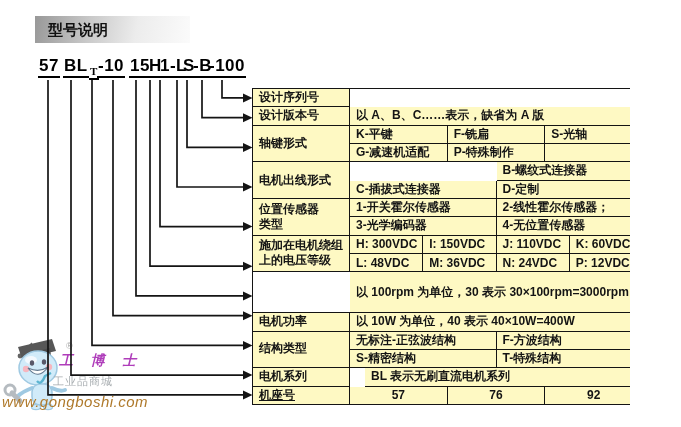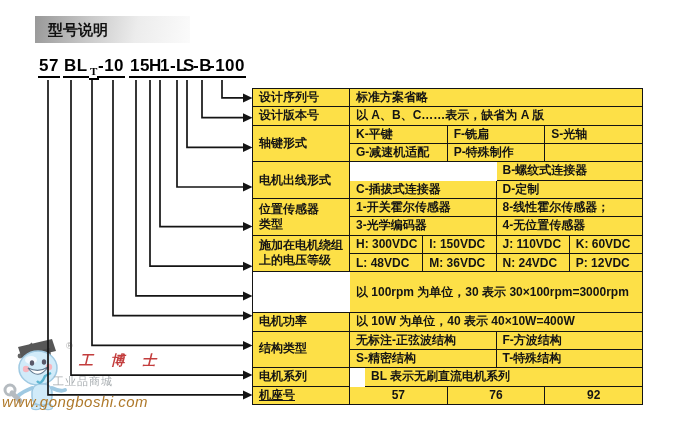--- a/index.html
+++ b/index.html
@@ -1,17 +1,17 @@
 <!DOCTYPE html>
 <html><head>
 <meta charset="utf-8">
 <style>
   * { margin:0; padding:0; box-sizing:border-box; }
   body { background:#ffffff; font-family:"Liberation Sans","DejaVu Sans",sans-serif; }
-  .page { position:relative; width:681px; height:427px; background:#ffffff; overflow:hidden; }
+  .page { position:relative; width:630px; height:427px; background:#ffffff; overflow:hidden; }
 
   
   .banner {
     position:absolute; left:35px; top:16px; width:155px; height:27px;
     background:linear-gradient(100deg,#989898 0%,#c9c9c9 35%,#ececec 65%,#fbfbfb 100%);
     line-height:27px; padding-left:13px;
     font-size:15px; font-weight:bold; color:#111;
   }
 
   
@@ -34,30 +34,30 @@
     position:absolute; left:252px; top:88px; width:391px; height:317px;
     display:grid; grid-template-columns:97px repeat(12,1fr);
     grid-template-rows:repeat(16,1fr);
     border-top:1.5px solid #141414; border-left:1.5px solid #141414;
     background:#fff; z-index:2;
     font-size:12px; font-weight:600; color:#141414;
   }
   .lbl, .cell {
     border-right:1.5px solid #141414; border-bottom:1.5px solid #141414;
     display:flex; align-items:center; padding-left:6px;
-    overflow:hidden; white-space:nowrap; background:#fde047;
+    overflow:hidden; white-space:nowrap; background:#fef9c3;
   }
   .lbl { flex-direction:column; align-items:flex-start; justify-content:center; line-height:15px; }
   .cell.ctr { justify-content:center; padding-left:0; }
 
   
   .watermark { position:absolute; left:0; top:330px; width:200px; height:97px; z-index:1; opacity:0.85; }
   .wm-reg   { position:absolute; left:66px; top:11px; font-size:9px; color:#9a9a9a; }
-  .wm-brand { position:absolute; left:79px; top:22px; font-size:14px; letter-spacing:7px;
-              color:#b91c1c; font-family:"Liberation Serif","DejaVu Serif",serif; font-style:italic; font-weight:bold; }
+  .wm-brand { position:absolute; left:59px; top:22px; font-size:14px; letter-spacing:7px;
+              color:#a21caf; font-family:"Liberation Serif","DejaVu Serif",serif; font-style:italic; font-weight:bold; }
   .wm-tag   { position:absolute; left:53px; top:44px; font-size:11px; color:#9aa0a4; letter-spacing:1px; }
   .wm-swoosh{ position:absolute; left:36px; top:42px; }
   .wm-url   { position:absolute; left:2px; top:63px; font-size:15px; color:#a16207; letter-spacing:0.5px;font-style:italic; }
   .wm-mascot{ position:absolute; left:2px; top:3px; }
 </style>
 </head>
 <body>
 
 <div class="page">
 
@@ -133,21 +133,20 @@
       <polygon points="243,370.6 252.5,375.1 243,379.6"></polygon>
       <polygon points="243,390.4 252.5,394.9 243,399.4"></polygon>
     </g>
   </svg>
 
   <div class="tbl">
 
     <div class="lbl" style="grid-area:1/1/2/2;">
         <span>设计序列号</span>
       </div>
-    <div class="cell" style="grid-area:1/2/2/14;">标准方案省略</div>
 
     <div class="lbl" style="grid-area:2/1/3/2;">
         <span>设计版本号</span>
       </div>
     <div class="cell" style="grid-area:2/2/3/14;">以 A、B、C……表示，缺省为 A 版</div>
 
     <div class="lbl" style="grid-area:3/1/5/2;">
         <span>轴键形式</span>
       </div>
     <div class="cell" style="grid-area:3/2/4/6;">K-平键</div>
@@ -162,21 +161,21 @@
       </div>
     <div class="cell" style="grid-area:5/8/6/14;">B-螺纹式连接器</div>
     <div class="cell" style="grid-area:6/2/7/8;">C-插拔式连接器</div>
     <div class="cell" style="grid-area:6/8/7/14;">D-定制</div>
 
     <div class="lbl" style="grid-area:7/1/9/2;">
       <span>位置传感器</span>
         <span>类型</span>
     </div>
     <div class="cell" style="grid-area:7/2/8/8;">1-开关霍尔传感器</div>
-    <div class="cell" style="grid-area:7/8/8/14;">8-线性霍尔传感器；</div>
+    <div class="cell" style="grid-area:7/8/8/14;">2-线性霍尔传感器；</div>
     <div class="cell" style="grid-area:8/2/9/8;">3-光学编码器</div>
     <div class="cell" style="grid-area:8/8/9/14;">4-无位置传感器</div>
 
     <div class="lbl" style="grid-area:9/1/11/2;">
       <span>施加在电机绕组</span>
         <span>上的电压等级</span>
     </div>
     <div class="cell" style="grid-area:9/2/10/5;">H: 300VDC</div>
     <div class="cell" style="grid-area:9/5/10/8;">I: 150VDC</div>
     <div class="cell" style="grid-area:9/8/10/11;">J: 110VDC</div>

